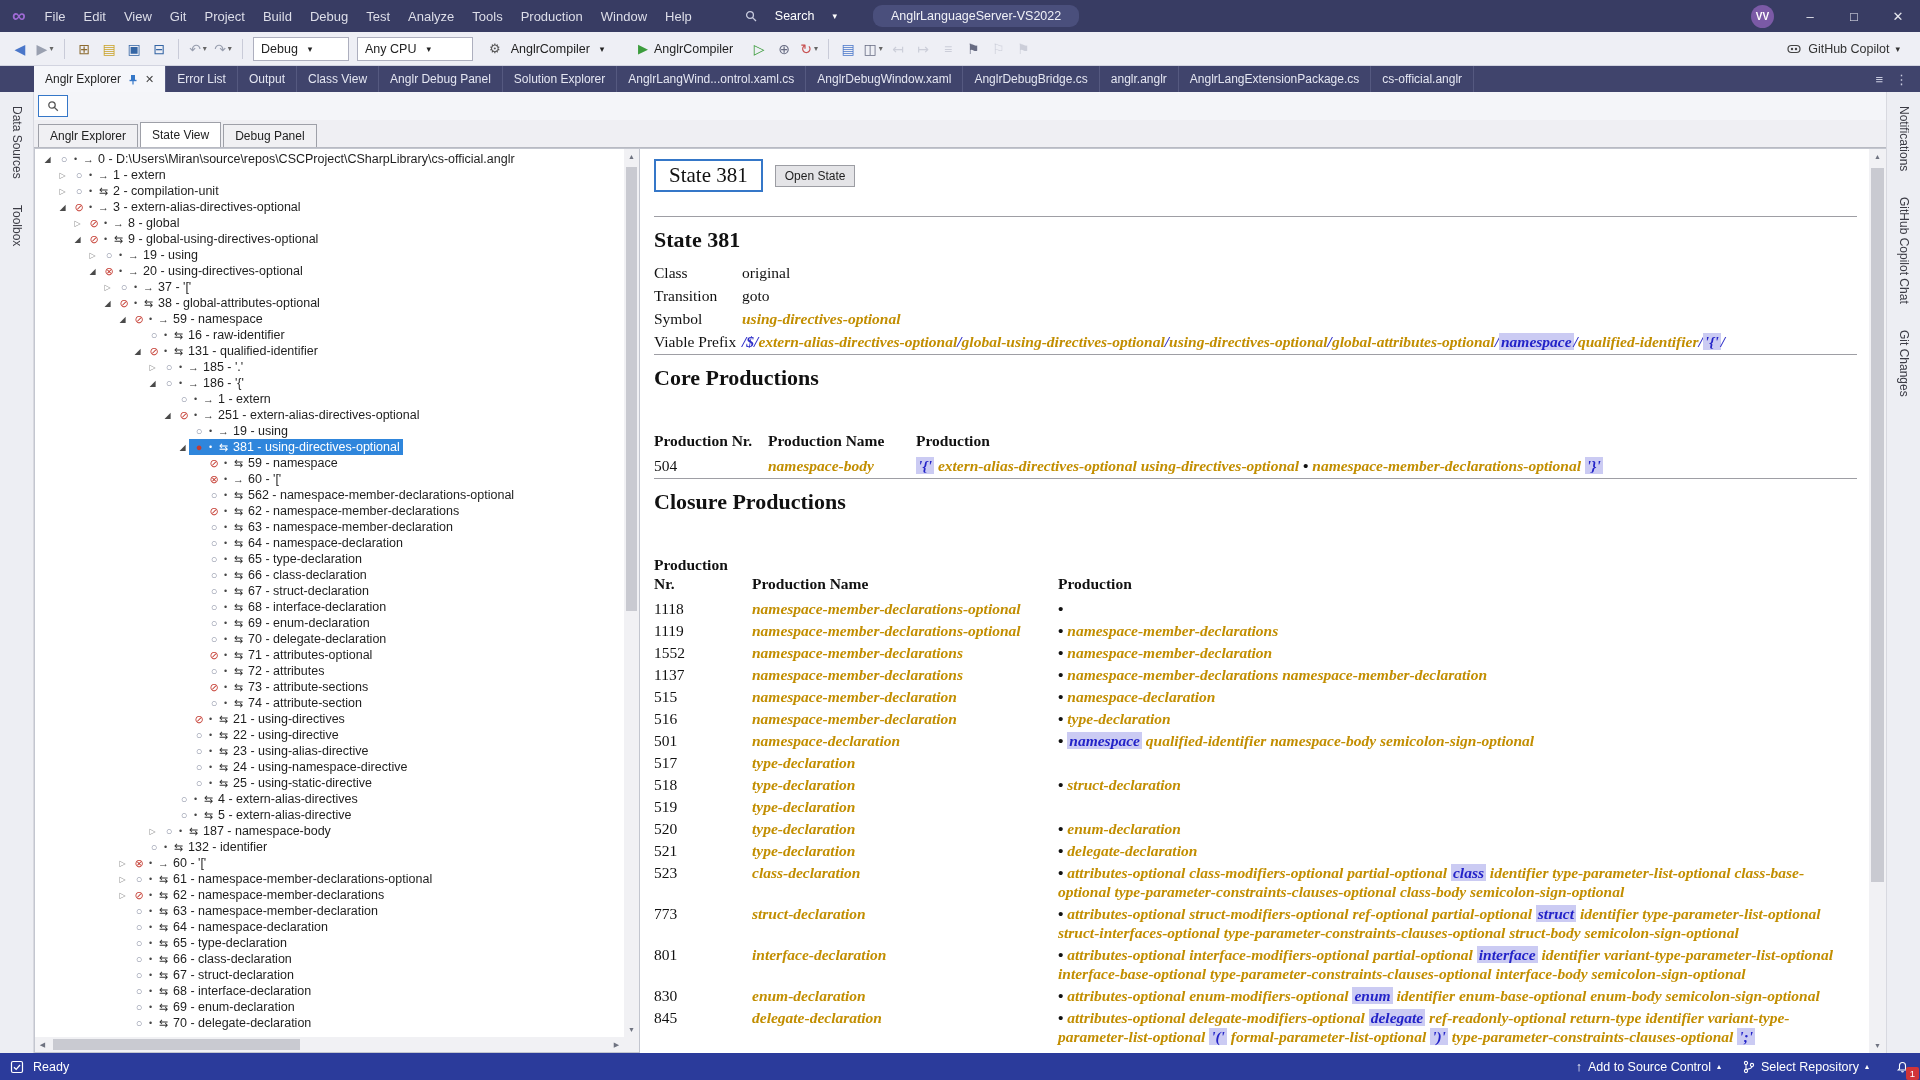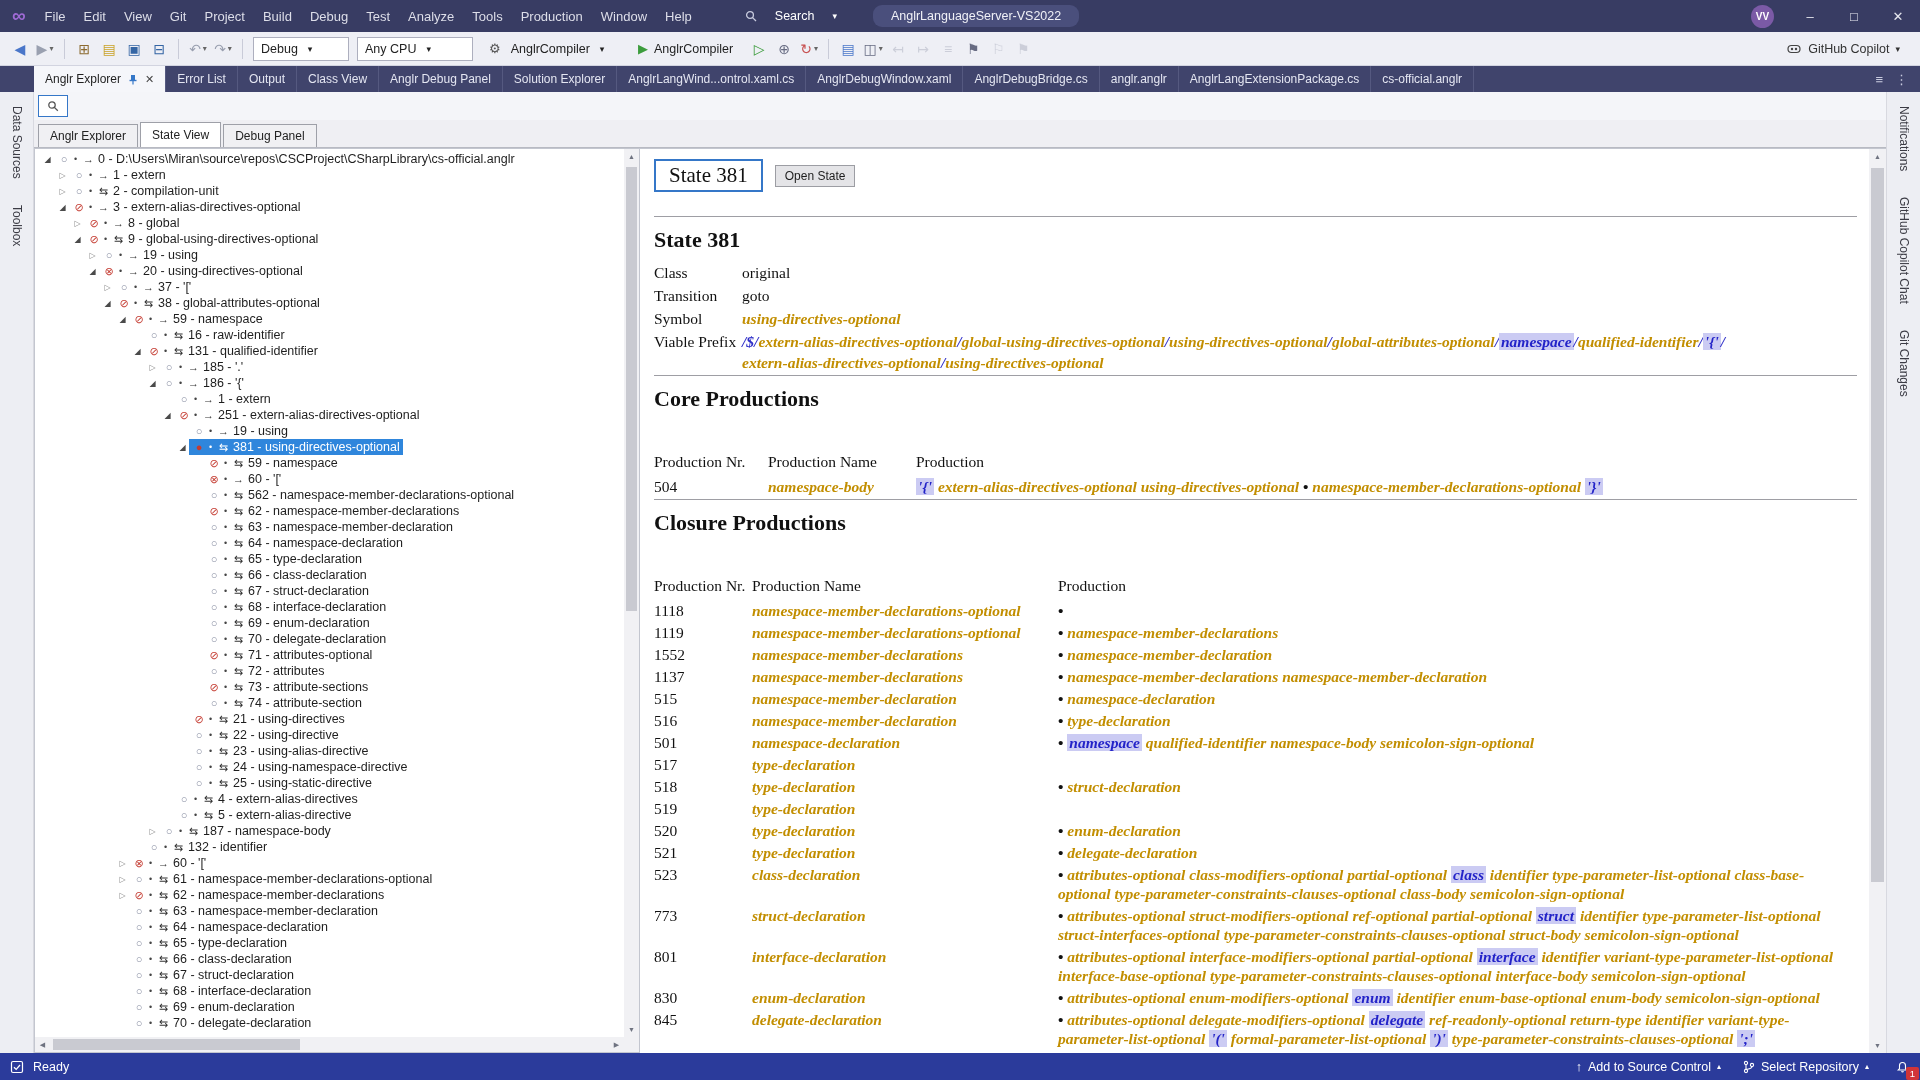--- a/index.html
+++ b/index.html
@@ -100,21 +100,21 @@
   .field-row{display:grid;grid-template-columns:88px 1fr;font-size:15.5px;line-height:21px;margin-bottom:2px;}
   .field-label{color:#111;}
   .fv-line{line-height:21px;}
   .tk-n{color:#C28E00;font-style:italic;font-weight:bold;}
   .tk-k{color:#2323C8;font-style:italic;font-weight:bold;background:#CBCBF3;padding:0 2px;}
   .tk-b{color:#2E2EC8;font-style:italic;font-weight:bold;}
   .tk-d{color:#111;font-weight:bold;}
   .tk-p{color:#111;}
   .core-grid{display:grid;grid-template-columns:108px 142px 1fr;column-gap:6px;font-size:15.5px;}
   .cl-grid{display:grid;grid-template-columns:92px 300px 1fr;column-gap:6px;font-size:15.5px;}
-  .tbl-head{font-weight:normal;line-height:19px;margin-bottom:4px;margin-top:40px;}
+  .tbl-head{font-weight:bold;line-height:19px;margin-bottom:4px;margin-top:40px;}
   .cl-head{align-items:end;}
   .tbl-row{line-height:19px;padding:1.5px 0;align-items:start;}
   .cell-prod{padding-right:4px;}
 
   
   #statusbar{position:absolute;left:0;bottom:0;width:1920px;height:27px;background:#2B3B9B;color:#fff;
     display:flex;align-items:center;font-size:12.5px;padding:0 10px;}
   #sb-left{display:flex;align-items:center;gap:9px;}
   #sb-right{margin-left:auto;display:flex;align-items:center;gap:22px;}
   .sb-item{display:flex;align-items:center;gap:6px;white-space:nowrap;}
@@ -877,21 +877,20 @@
         <div class="field-row">
           <div class="field-label">Symbol</div>
           <div class="field-value">
             <div class="fv-line"><span class="tk-n">using-directives-optional</span></div>
           </div>
         </div>
         <div class="field-row">
           <div class="field-label">Viable Prefix</div>
           <div class="field-value">
             <div class="fv-line"><span class="tk-b">/</span><span class="tk-b">$</span><span class="tk-b">/</span><span class="tk-n">extern-alias-directives-optional</span><span class="tk-b">/</span><span class="tk-n">global-using-directives-optional</span><span class="tk-b">/</span><span class="tk-n">using-directives-optional</span><span class="tk-b">/</span><span class="tk-n">global-attributes-optional</span><span class="tk-b">/</span><span class="tk-k">namespace</span><span class="tk-b">/</span><span class="tk-n">qualified-identifier</span><span class="tk-b">/</span><span class="tk-k">'{'</span><span class="tk-b">/</span></div>
-            <div class="fv-line"><span class="tk-n">extern-alias-directives-optional</span><span class="tk-b">/</span><span class="tk-n">using-directives-optional</span></div>
           </div>
         </div>
       </div>
     <hr class="detail-hr">
     <div class="section-h">Core Productions</div>
     <div id="core-table">
         <div class="core-grid tbl-head">
           <div>Production Nr.</div>
           <div>Production Name</div>
           <div>Production</div>

